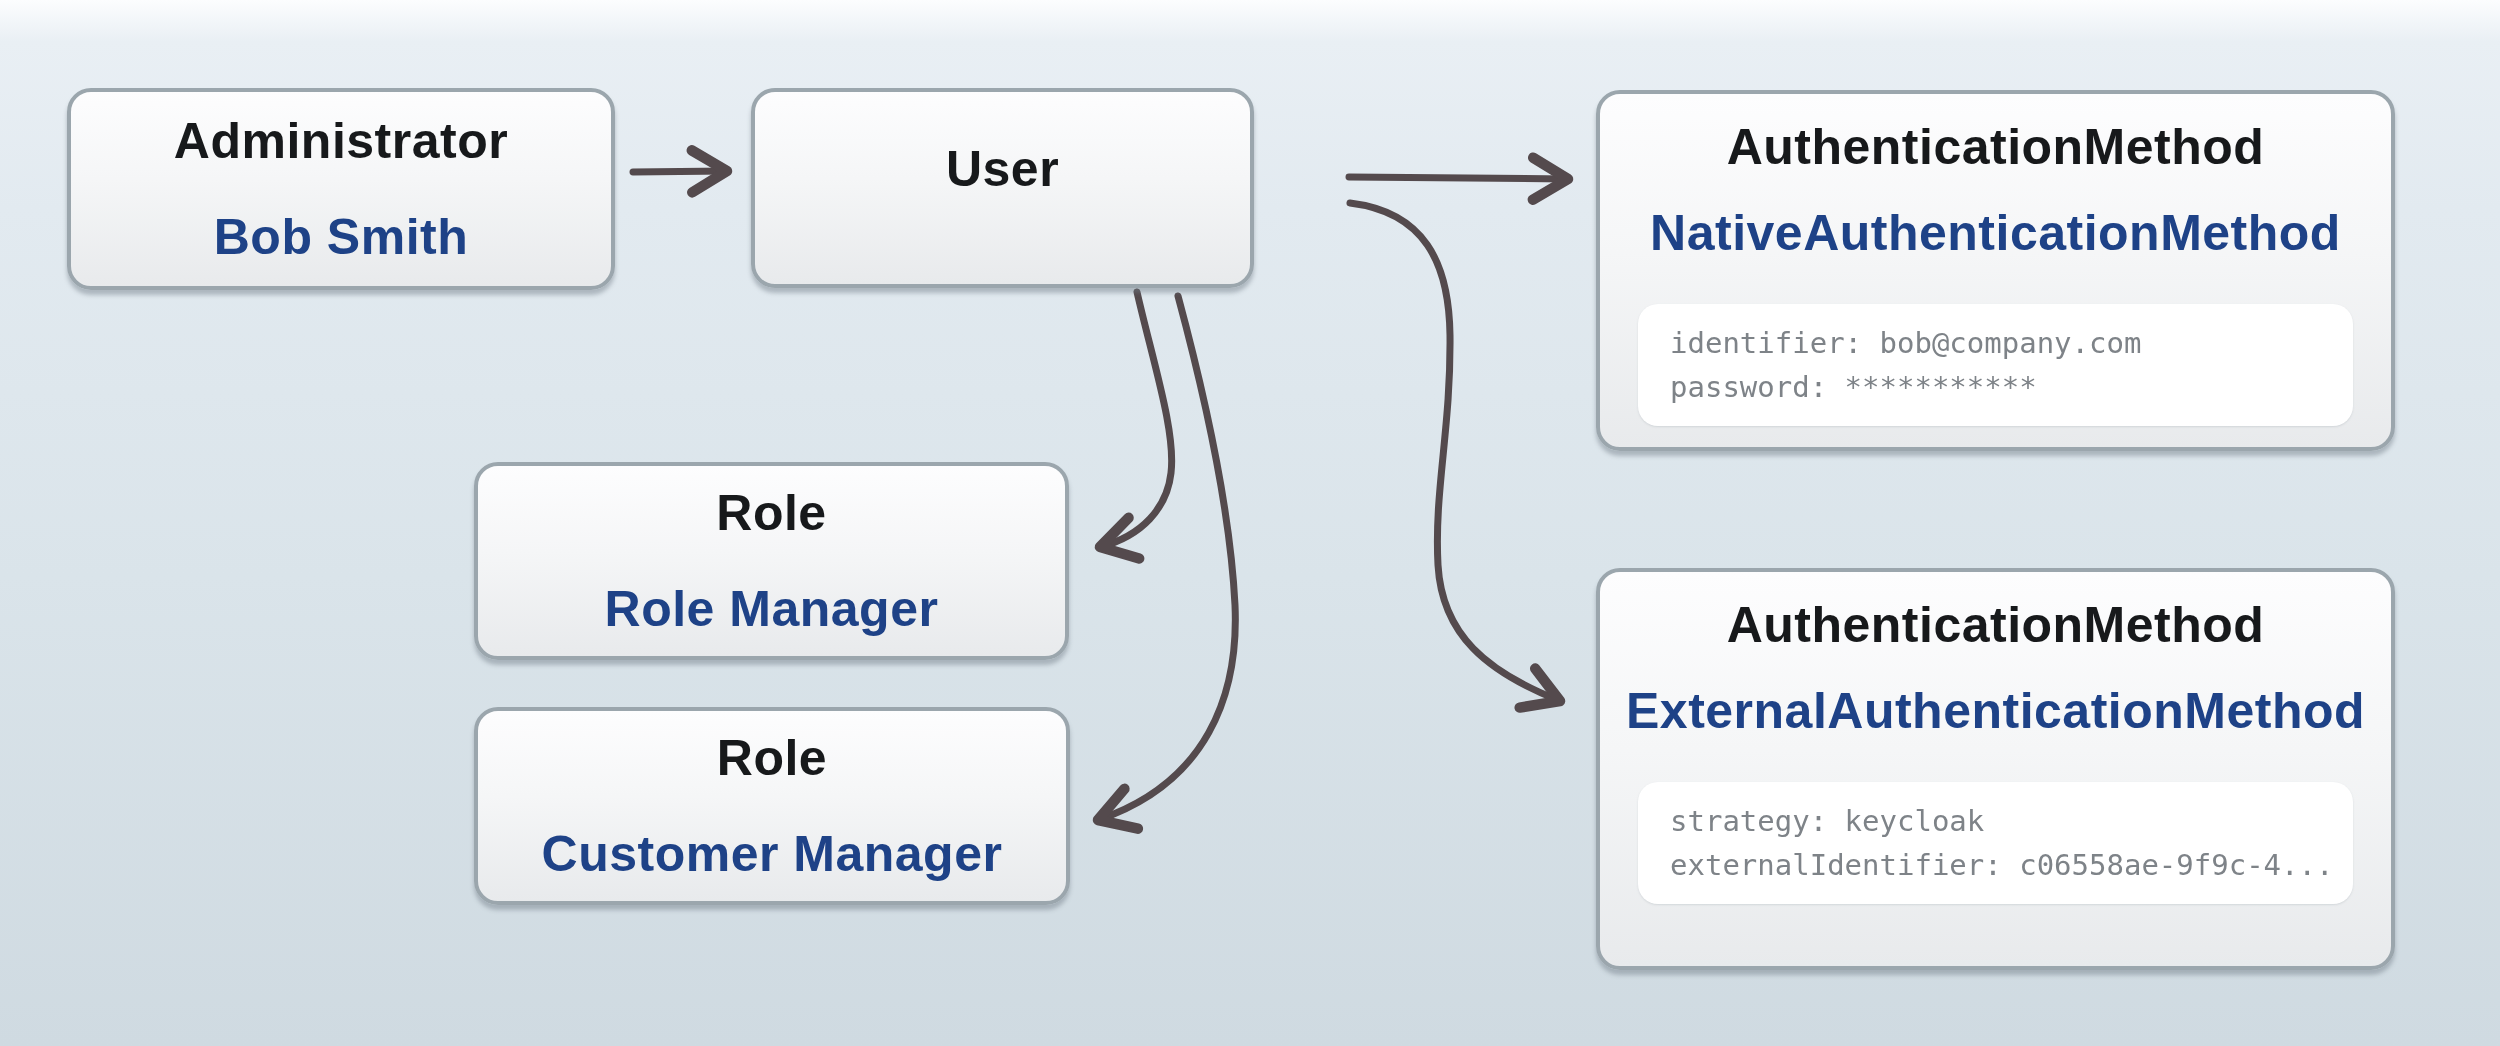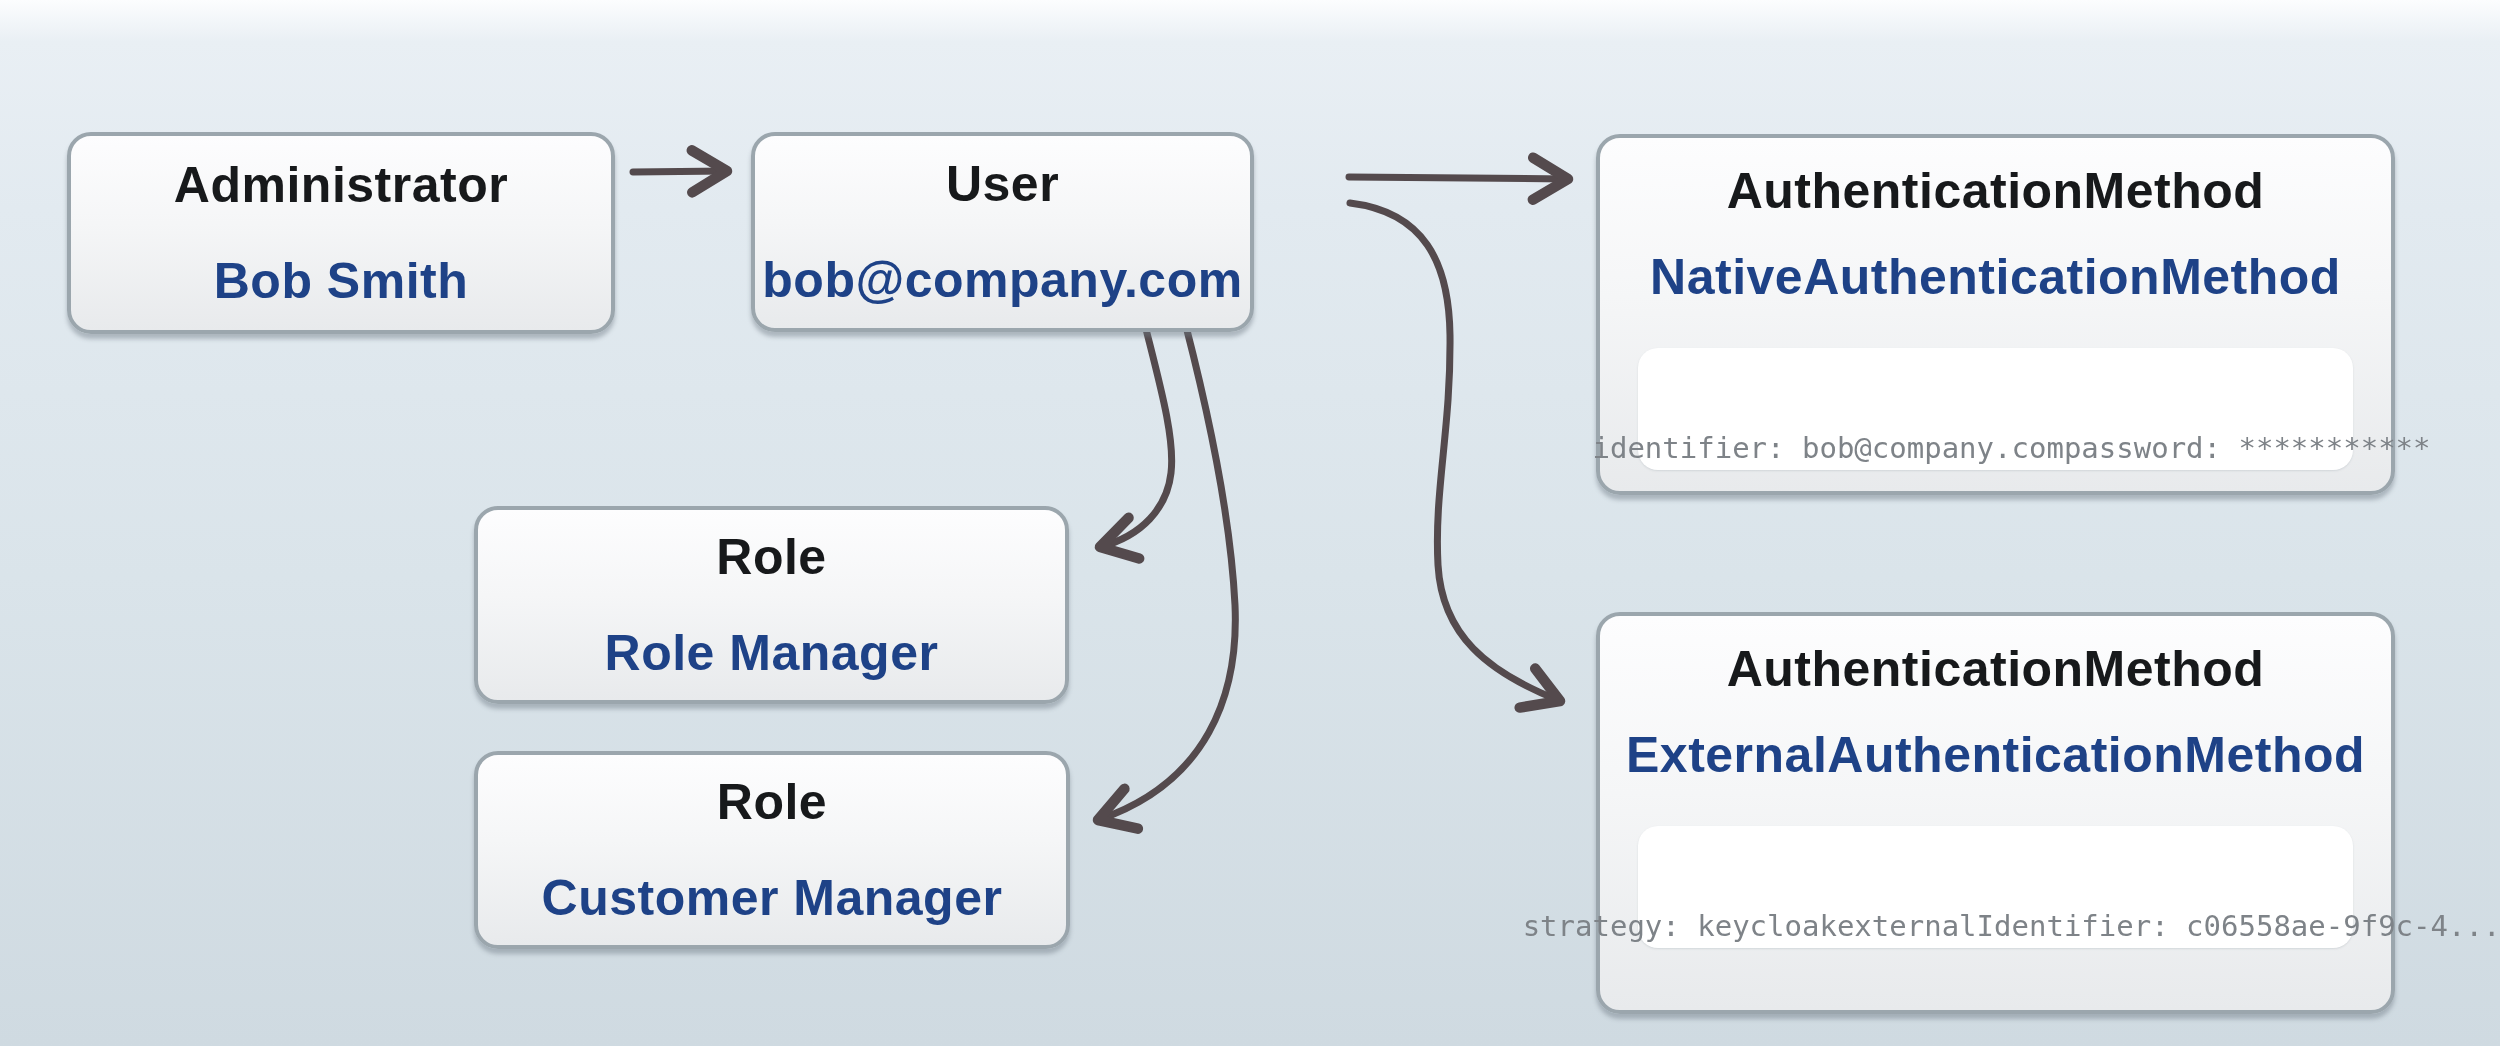--- a/index.html
+++ b/index.html
@@ -10,42 +10,41 @@
     background:linear-gradient(180deg,#fcfdfe 0%,#e9eff4 4%,#e2eaf0 20%,#dae4ea 55%,#cfdae1 100%);
     font-family:"Liberation Sans", sans-serif;
   }
   .node{
     position:absolute;
     box-sizing:border-box;
     border:4px solid #9ba6ad;
     border-radius:24px;
     background:linear-gradient(180deg,#fdfdfe 0%,#f5f6f7 45%,#e8eaec 100%);
     box-shadow:0 5px 4px rgba(110,122,133,0.45);
-    display:flex;flex-direction:column;align-items:center;justify-content:center;margin-top:44px;
+    display:flex;flex-direction:column;align-items:center;justify-content:center;
   }
   .node .type{
     font-size:50px;font-weight:700;color:#17191b;letter-spacing:0.5px;
     text-align:center;line-height:58px;
   }
   .node .name{
     font-size:50px;font-weight:700;color:#1e4287;letter-spacing:0.5px;
     text-align:left;line-height:58px;
   }
   .node.simple .type{margin-bottom:38px;}
   .node.auth{justify-content:flex-start;padding-top:24px;}
   .node.auth .type{margin-bottom:28px;}
   .node.auth .name{margin-bottom:42px;}
   .props{
     box-sizing:border-box;
     width:715px;height:122px;
     background:#ffffff;border-radius:20px;
-    display:flex;justify-content:center;
+    display:flex;flex-direction:column;justify-content:center;
     padding-left:32px;
     box-shadow:0 1px 2px rgba(140,150,160,0.25);
-    align-items:flex-end;
   }
   .props .prop-line{
     font-family:"DejaVu Sans Mono", monospace;
     font-size:29px;color:#7e8388;line-height:44px;
     white-space:nowrap;
   }
   svg.edges{position:absolute;left:0;top:0;}
 </style>
 </head>
 <body>
@@ -71,21 +70,20 @@
     </g>
   </svg>
 
   <div class="node simple" style="left:67px;top:88px;width:548px;height:202px;">
     <div class="type">Administrator</div>
     <div class="name">Bob Smith</div>
   </div>
 
   <div class="node simple" style="left:751px;top:88px;width:503px;height:200px;">
     <div class="type">User</div>
-    <div class="name">bob@company.com</div>
   </div>
 
   <div class="node auth" style="left:1596px;top:90px;width:799px;height:361px;">
     <div class="type">AuthenticationMethod</div>
     <div class="name">NativeAuthenticationMethod</div>
     <div class="props">
       <div class="prop-line">identifier: bob@company.com</div>
       <div class="prop-line">password: ***********</div>
     </div>
   </div>

